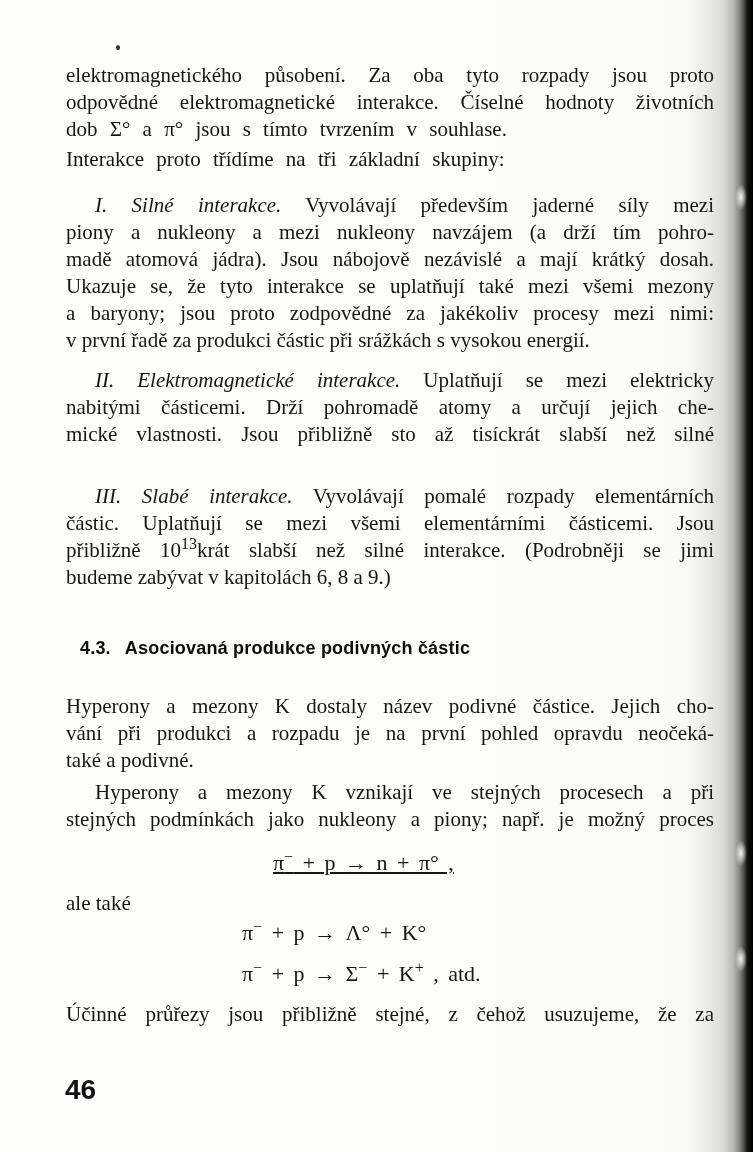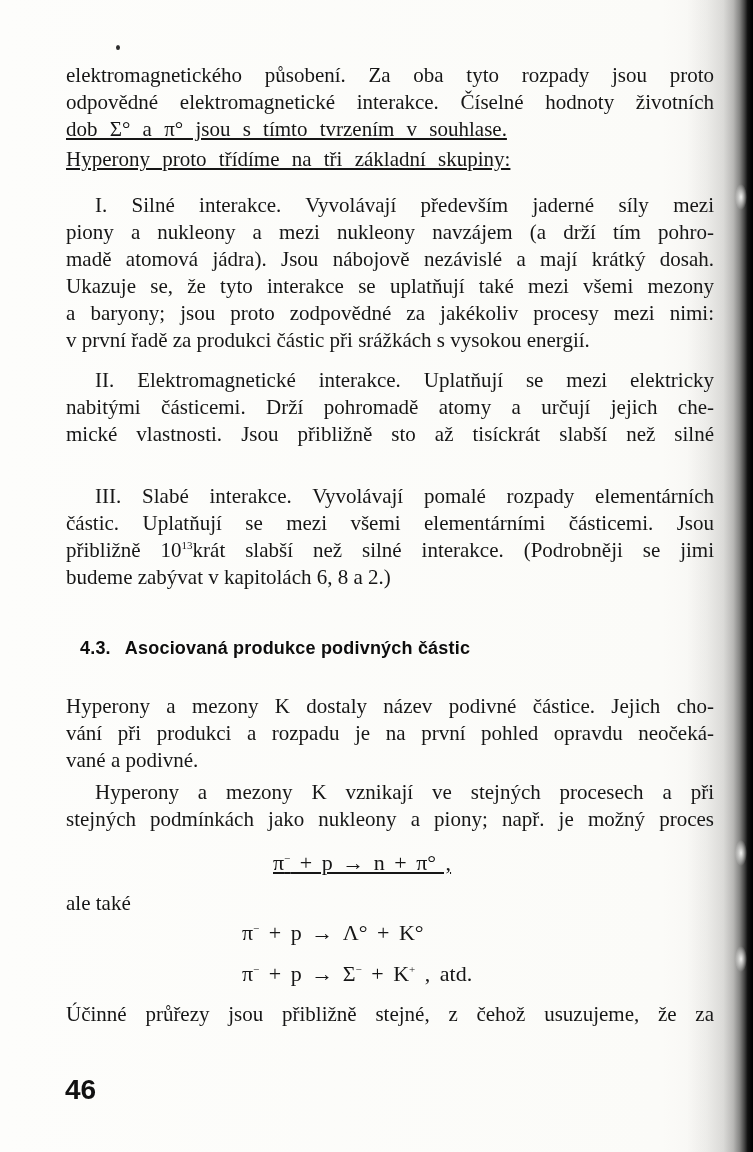--- a/index.html
+++ b/index.html
@@ -8,24 +8,24 @@
     background:#fcfcfa;
     font-family:"Liberation Serif","DejaVu Serif",serif;
   }
   .page{position:absolute;inset:0;background:linear-gradient(to right,#fdfdfb 0%,#fbfbf8 88%,#f2f1ee 100%);}
   .block{
     position:absolute;left:66px;width:648px;
     font-size:21px;line-height:27px;color:#161616;
   }
   .line{min-height:27px;}
   .line.j{text-align:justify;text-align-last:justify;}
-  .line.w{word-spacing:7px;text-decoration:underline;}
+  .line.w{word-spacing:7px;}
   .indent .line:first-child{text-indent:29px;}
-  .it{}
-  sup{font-size:11px;line-height:0;letter-spacing:0;}
+  .it{font-style:italic;}
+  sup{font-size:16px;line-height:0;letter-spacing:0;}
   .formula{
     position:absolute;font-size:22px;line-height:26px;color:#161616;
     word-spacing:4px;white-space:nowrap;width:auto;
   }
   #f1{top:850px;left:273px;text-decoration:underline;}
   #f2{top:920px;left:242px;}
   #f3{top:961px;left:242px;}
   #intro{top:62px;}
   #classification{top:146px;}
   #strong{top:192px;}
@@ -75,21 +75,21 @@
 
   <div class="dot"></div>
 
   <div class="block" id="intro">
       <div class="line j">elektromagnetického působení. Za oba tyto rozpady jsou proto</div>
       <div class="line j">odpovědné elektromagnetické interakce. Číselné hodnoty životních</div>
       <div class="line w">dob Σ° a π° jsou s tímto tvrzením v souhlase.</div>
     </div>
 
   <div class="block" id="classification">
-      <div class="line w">Hyperony proto třídíme na tři základní skupiny:</div>
+      <div class="line w">Interakce proto třídíme na tři základní skupiny:</div>
     </div>
 
   <div class="block indent" id="strong">
       <div class="line j"><span class="it">I. Silné interakce.</span> Vyvolávají především jaderné síly mezi</div>
       <div class="line j">piony a nukleony a mezi nukleony navzájem (a drží tím pohro-</div>
       <div class="line j">madě atomová jádra). Jsou nábojově nezávislé a mají krátký dosah.</div>
       <div class="line j">Ukazuje se, že tyto interakce se uplatňují také mezi všemi mezony</div>
       <div class="line j">a baryony; jsou proto zodpovědné za jakékoliv procesy mezi nimi:</div>
       <div class="line">v první řadě za produkci částic při srážkách s vysokou energií.</div>
     </div>
@@ -97,31 +97,31 @@
   <div class="block indent" id="electromagnetic">
       <div class="line j"><span class="it">II. Elektromagnetické interakce.</span> Uplatňují se mezi elektricky</div>
       <div class="line j">nabitými částicemi. Drží pohromadě atomy a určují jejich che-</div>
       <div class="line j">mické vlastnosti. Jsou přibližně sto až tisíckrát slabší než silné</div>
     </div>
 
   <div class="block indent" id="weak">
       <div class="line j"><span class="it">III. Slabé interakce.</span> Vyvolávají pomalé rozpady elementárních</div>
       <div class="line j">částic. Uplatňují se mezi všemi elementárními částicemi. Jsou</div>
       <div class="line j">přibližně 10<sup>13</sup>krát slabší než silné interakce. (Podrobněji se jimi</div>
-      <div class="line">budeme zabývat v kapitolách 6, 8 a 2.)</div>
+      <div class="line">budeme zabývat v kapitolách 6, 8 a 9.)</div>
     </div>
 
   <div class="heading">
     <span class="num">4.3.</span><span>Asociovaná produkce podivných částic</span>
   </div>
 
   <div class="block" id="strange-intro">
       <div class="line j">Hyperony a mezony K dostaly název podivné částice. Jejich cho-</div>
       <div class="line j">vání při produkci a rozpadu je na první pohled opravdu neočeká-</div>
-      <div class="line">vané a podivné.</div>
+      <div class="line">také a podivné.</div>
     </div>
 
   <div class="block indent" id="strange-production">
       <div class="line j">Hyperony a mezony K vznikají ve stejných procesech a při</div>
       <div class="line j">stejných podmínkách jako nukleony a piony; např. je možný proces</div>
     </div>
 
   <div class="formula" id="f1">
       <div class="line">π<sup>−</sup> + p → n + π° ,</div>
     </div>

